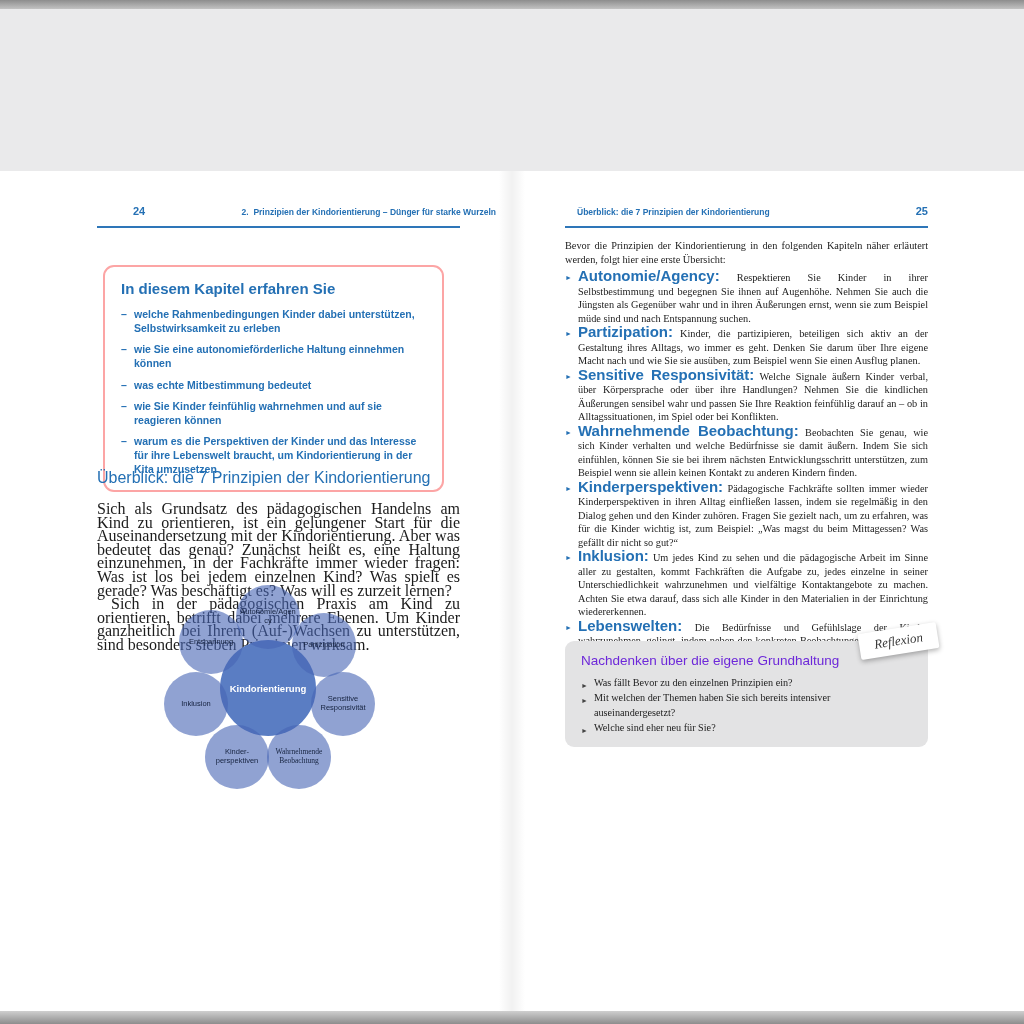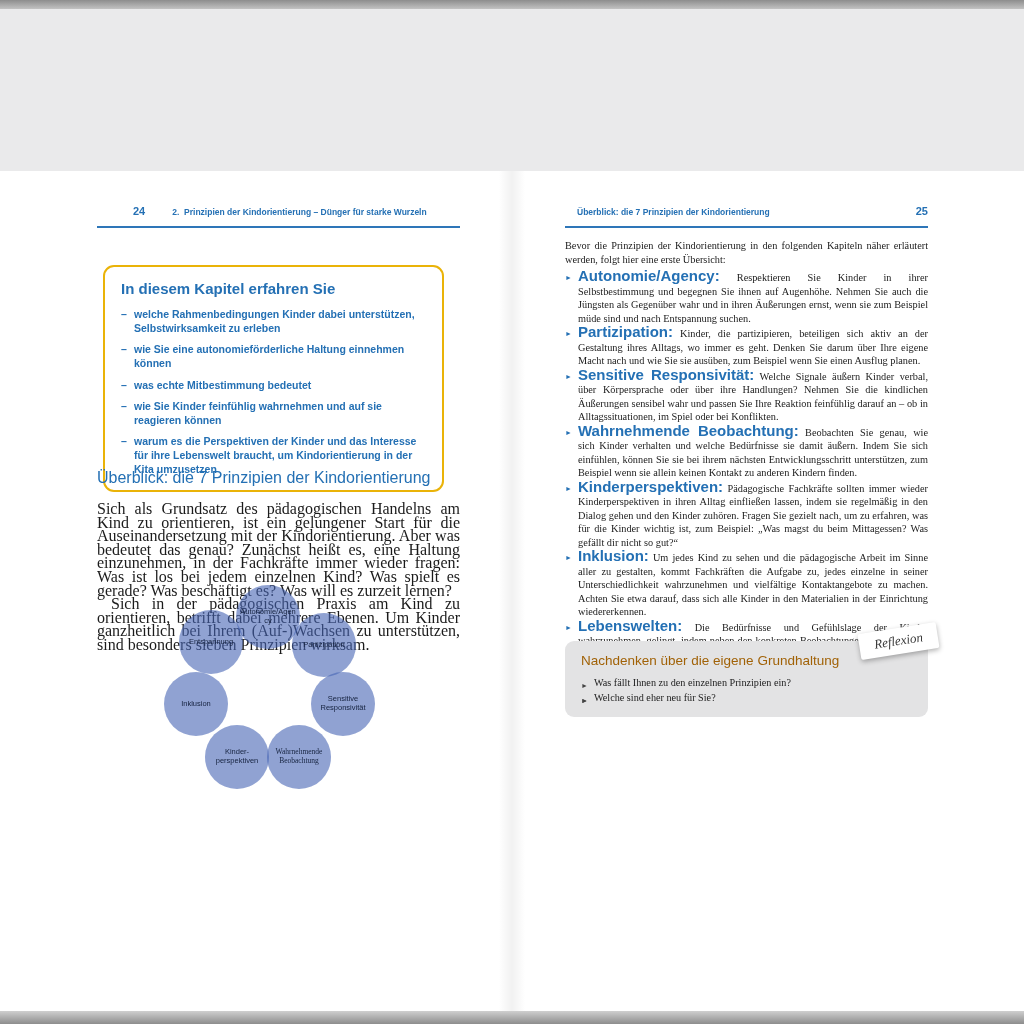--- a/index.html
+++ b/index.html
@@ -16,29 +16,29 @@
   .gutter      { position:absolute; left:499px; top:0; width:26px; height:100%;
                  background:linear-gradient(to right, rgba(0,0,0,0) 0%, rgba(0,0,0,0.055) 50%, rgba(0,0,0,0) 100%); }
 
   
   .run-head { position:absolute; top:34px; width:363px; display:flex; align-items:baseline;
               font-family:"Liberation Sans","DejaVu Sans",sans-serif; color:#2470b4; }
   .lp-head  { left:97px;margin-left:36px; }
   .rp-head  { left:565px; }
   .page-num { font-size:11px; font-weight:bold; }
   .run-title{ flex:1; font-size:8.5px; font-weight:bold; white-space:pre; }
-  .lp-head .run-title { text-align:left; padding-left:27px; }
+  .lp-head .run-title { text-align:right; padding-left:85px; }
   .rp-head .run-title { text-align:left; padding-left:12px; }
   .rule { position:absolute; top:55px; width:363px; height:2px; background:#2e76b8; }
   .lp-rule { left:97px; }
   .rp-rule { left:565px; }
 
   
   .chapter-box { position:absolute; left:103px; top:94px; width:341px;
-                 border:2px solid #eab308; border-radius:11px; padding:13px 16px 6px;
+                 border:2px solid #fca5a5; border-radius:11px; padding:13px 16px 6px;
                  font-family:"Liberation Sans","DejaVu Sans",sans-serif; color:#2470b4; }
   .chapter-box h2 { font-size:15px; font-weight:bold; margin-bottom:11px; }
   .cb-item { display:flex; font-size:10.5px; font-weight:bold; line-height:1.3; margin-bottom:8px; }
   .cb-marker { flex:0 0 13px; }
 
   .section-heading { position:absolute; left:97px; top:298px; width:363px;
                  font-family:"Liberation Sans","DejaVu Sans",sans-serif; font-weight:normal;
                  font-size:16px; color:#2470b4; }
 
   .body-block { position:absolute; left:97px; top:331px; width:363px;
@@ -66,21 +66,21 @@
               font-size:10.3px; line-height:13.5px; text-align:justify; }
   .pr-list  { position:absolute; left:565px; top:98px; width:363px; }
   .pr-item  { position:relative; padding-left:13px; font-size:10.3px; line-height:13.5px; text-align:justify; }
   .pr-marker{ position:absolute; left:0; top:3px; font-size:7px; color:#2470b4; }
   .pr-term  { font-family:"Liberation Sans","DejaVu Sans",sans-serif; font-weight:bold;
               font-size:15px; color:#2470b4; }
 
   .reflection-box { position:absolute; left:565px; top:470px; width:363px; background:#e3e3e4;
               border-radius:9px; padding:12px 16px 12px; }
   .rb-title { font-family:"Liberation Sans","DejaVu Sans",sans-serif; font-size:13.5px;
-              font-weight:normal; color:#a16207; margin-bottom:7px; }
+              font-weight:normal; color:#6d28d9; margin-bottom:7px; }
   .q-item   { position:relative; padding-left:13px; font-size:10.2px; line-height:15px; color:#222; }
   .q-marker { position:absolute; left:0; top:3.5px; font-size:7px; color:#444; }
   .rb-tag   { position:absolute; top:-13px; right:-10px; background:#ffffff; padding:5px 15px;
               transform:rotate(-9deg); font-style:italic; font-size:13px; color:#3a3a3a;
               box-shadow:0 2px 5px rgba(0,0,0,0.3); border-radius:2px; }
 </style>
 </head>
 <body>
 
 <div class="edge-top"></div>
@@ -120,20 +120,23 @@
   </div>
 
   <h1 class="section-heading">Überblick: die 7 Prinzipien der Kindorientierung</h1>
 
   <div class="body-block">
     <p>Sich als Grundsatz des pädagogischen Handelns am Kind zu orientieren, ist ein gelungener Start für die Auseinandersetzung mit der Kindorientierung. Aber was bedeutet das genau? Zunächst heißt es, eine Haltung einzunehmen, in der Fachkräfte immer wieder fragen: Was ist los bei jedem einzelnen Kind? Was spielt es gerade? Was beschäftigt es? Was will es zurzeit lernen?</p>
     <p class="indent">Sich in der pädagogischen Praxis am Kind zu orientieren, betrifft dabei mehrere Ebenen. Um Kinder ganzheitlich bei Ihrem (Auf-)Wachsen zu unterstützen, sind besonders sieben Prinzipien wirksam.</p>
   </div>
 
   <div class="diagram">
+    <div class="circle center-circle">
+      <span>Kindorientierung</span>
+    </div>
     <div class="circle sat sat-0">
       <span>Autonomie/Agency</span>
     </div>
     <div class="circle sat sat-1">
       <span>Partizipation</span>
     </div>
     <div class="circle sat sat-2">
       <span>Sensitive Responsivität</span>
     </div>
     <div class="circle sat sat-3">
@@ -187,24 +190,25 @@
       <span class="pr-marker">►</span>
       <span class="pr-term">Lebenswelten:</span><span class="pr-text"> Die Bedürfnisse und Gefühlslage der Kinder wahrzunehmen, gelingt, indem neben den konkreten Beobachtungen im Kita-Alltag auch die Lebenswelt der Kinder ergründet wird. Erkunden Sie regelmäßig, wie Kinder und ihre Familien leben und was sie beschäftigt, zum Beispiel wenn ein Familienmitglied krank ist, ein Umzug ansteht oder die Eltern sich oft streiten.</span>
     </div>
   </div>
 
   <div class="reflection-box">
     <div class="rb-tag">Reflexion</div>
     <div class="rb-title">Nachdenken über die eigene Grundhaltung</div>
     <div class="q-item">
       <span class="q-marker">►</span>
-      <span>Was fällt Ihnen zu den einzelnen Prinzipien ein?</span>
+      <span>Was fällt Bevor zu den einzelnen Prinzipien ein?</span>
     </div>
     <div class="q-item">
       <span class="q-marker">►</span>
+      <span>Mit welchen der Themen haben Sie sich bereits intensiver auseinandergesetzt?</span>
     </div>
     <div class="q-item">
       <span class="q-marker">►</span>
       <span>Welche sind eher neu für Sie?</span>
     </div>
   </div>
 
 </div>
 
 <div class="edge-bottom"></div>

